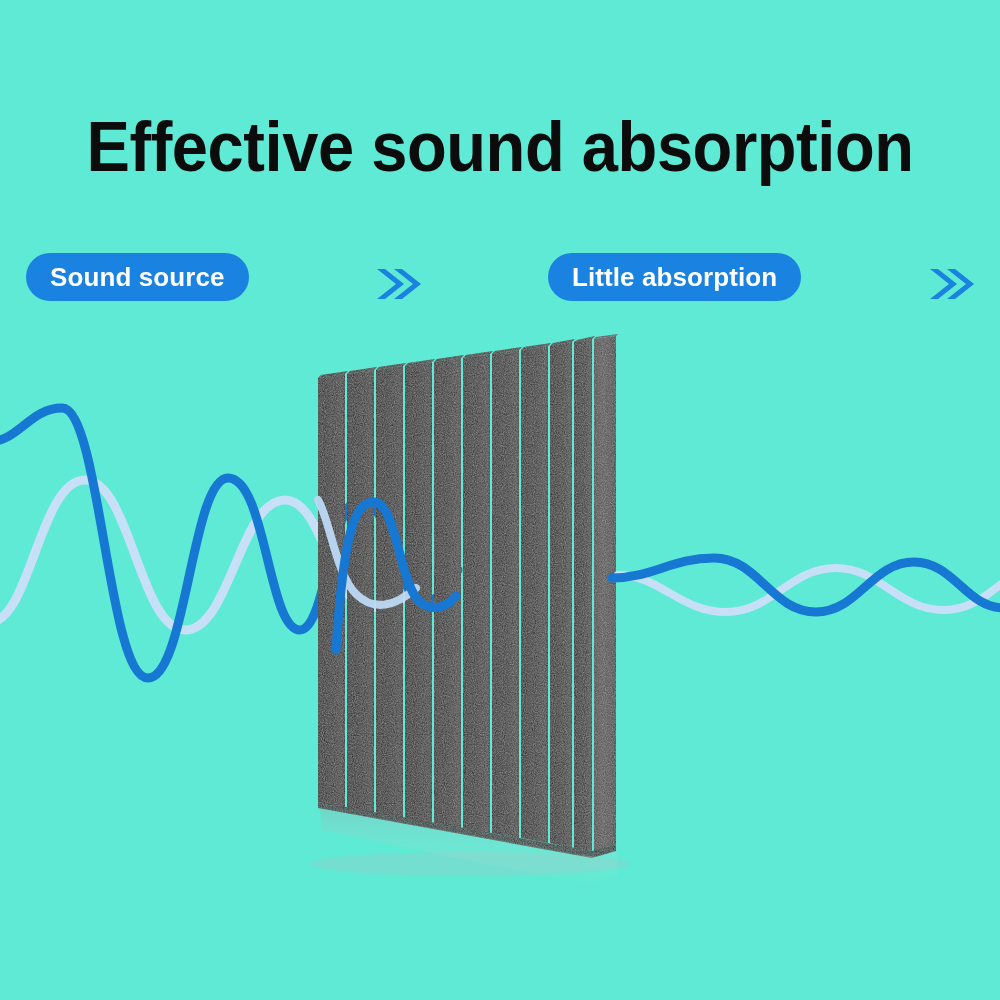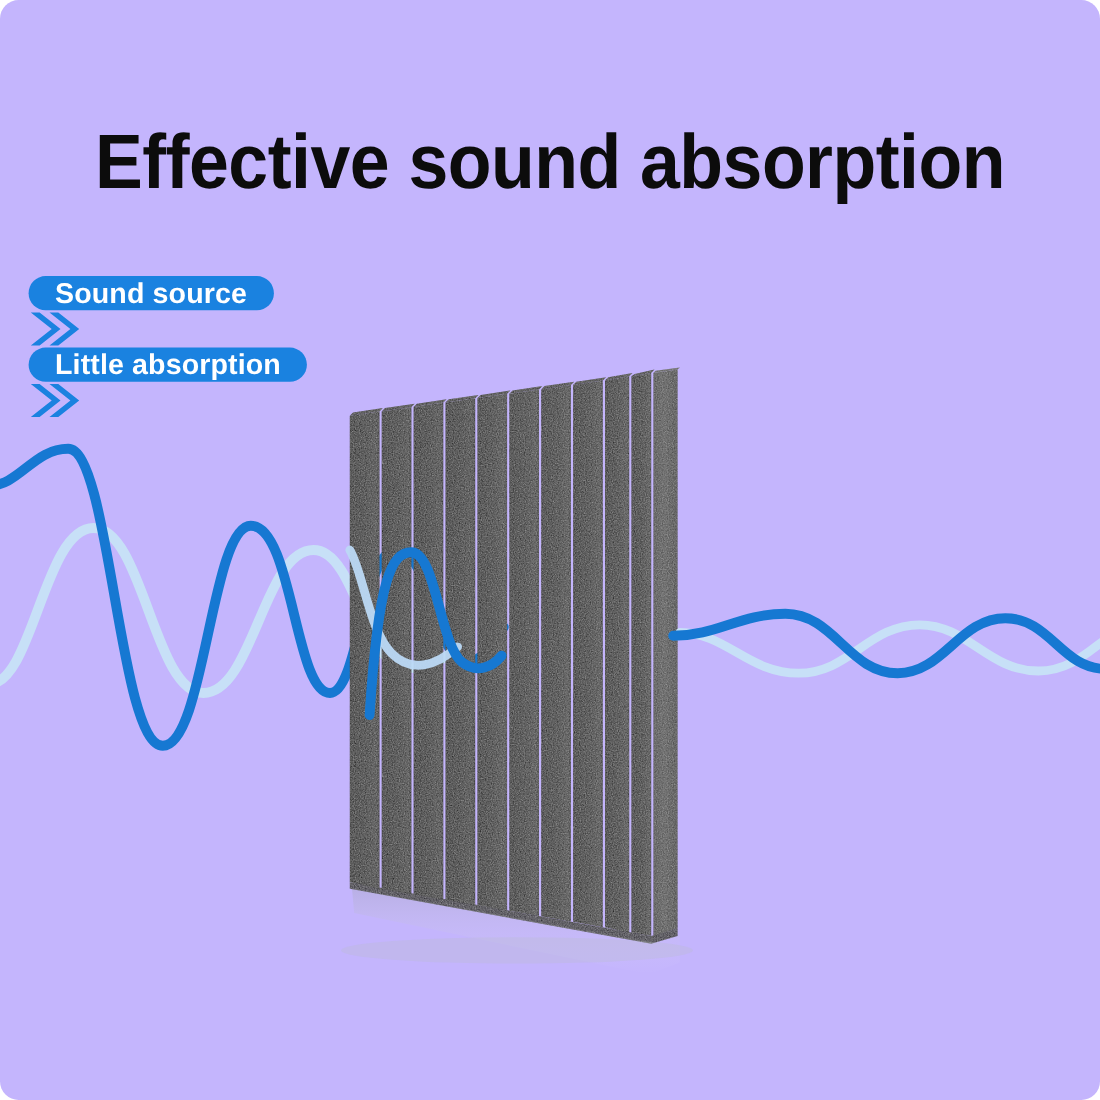--- a/index.html
+++ b/index.html
@@ -8,23 +8,22 @@
     padding: 0;
     background: #ffffff;
   }
   body {
     font-family: "Liberation Sans", sans-serif;
   }
   #stage {
     position: relative;
     width: 1000px;
     height: 1000px;
-    background: #c4b5fd;
+    background: #5eead4;
     overflow: hidden;
-    border-radius: 17px;
   }
 
   
   #headline {
     position: absolute;
     left: 0;
     top: 108px;
     width: 1000px;
     text-align: center;
     font-family: "Liberation Sans Narrow", "Liberation Sans", sans-serif;
@@ -39,22 +38,22 @@
   }
 
   
   #badge-row {
     position: absolute;
     left: 26px;
     top: 251px;
     width: 948px;
     height: 50px;
     display: flex;
-    flex-direction: column;
-    align-items: flex-start;
+    flex-direction: row;
+    align-items: flex-end;
     justify-content: space-between;
   }
   .pill {
     background: #1a82e0;
     color: #ffffff;
     border-radius: 25px;
     height: 48px;
     display: flex;
     align-items: center;
     justify-content: center;

